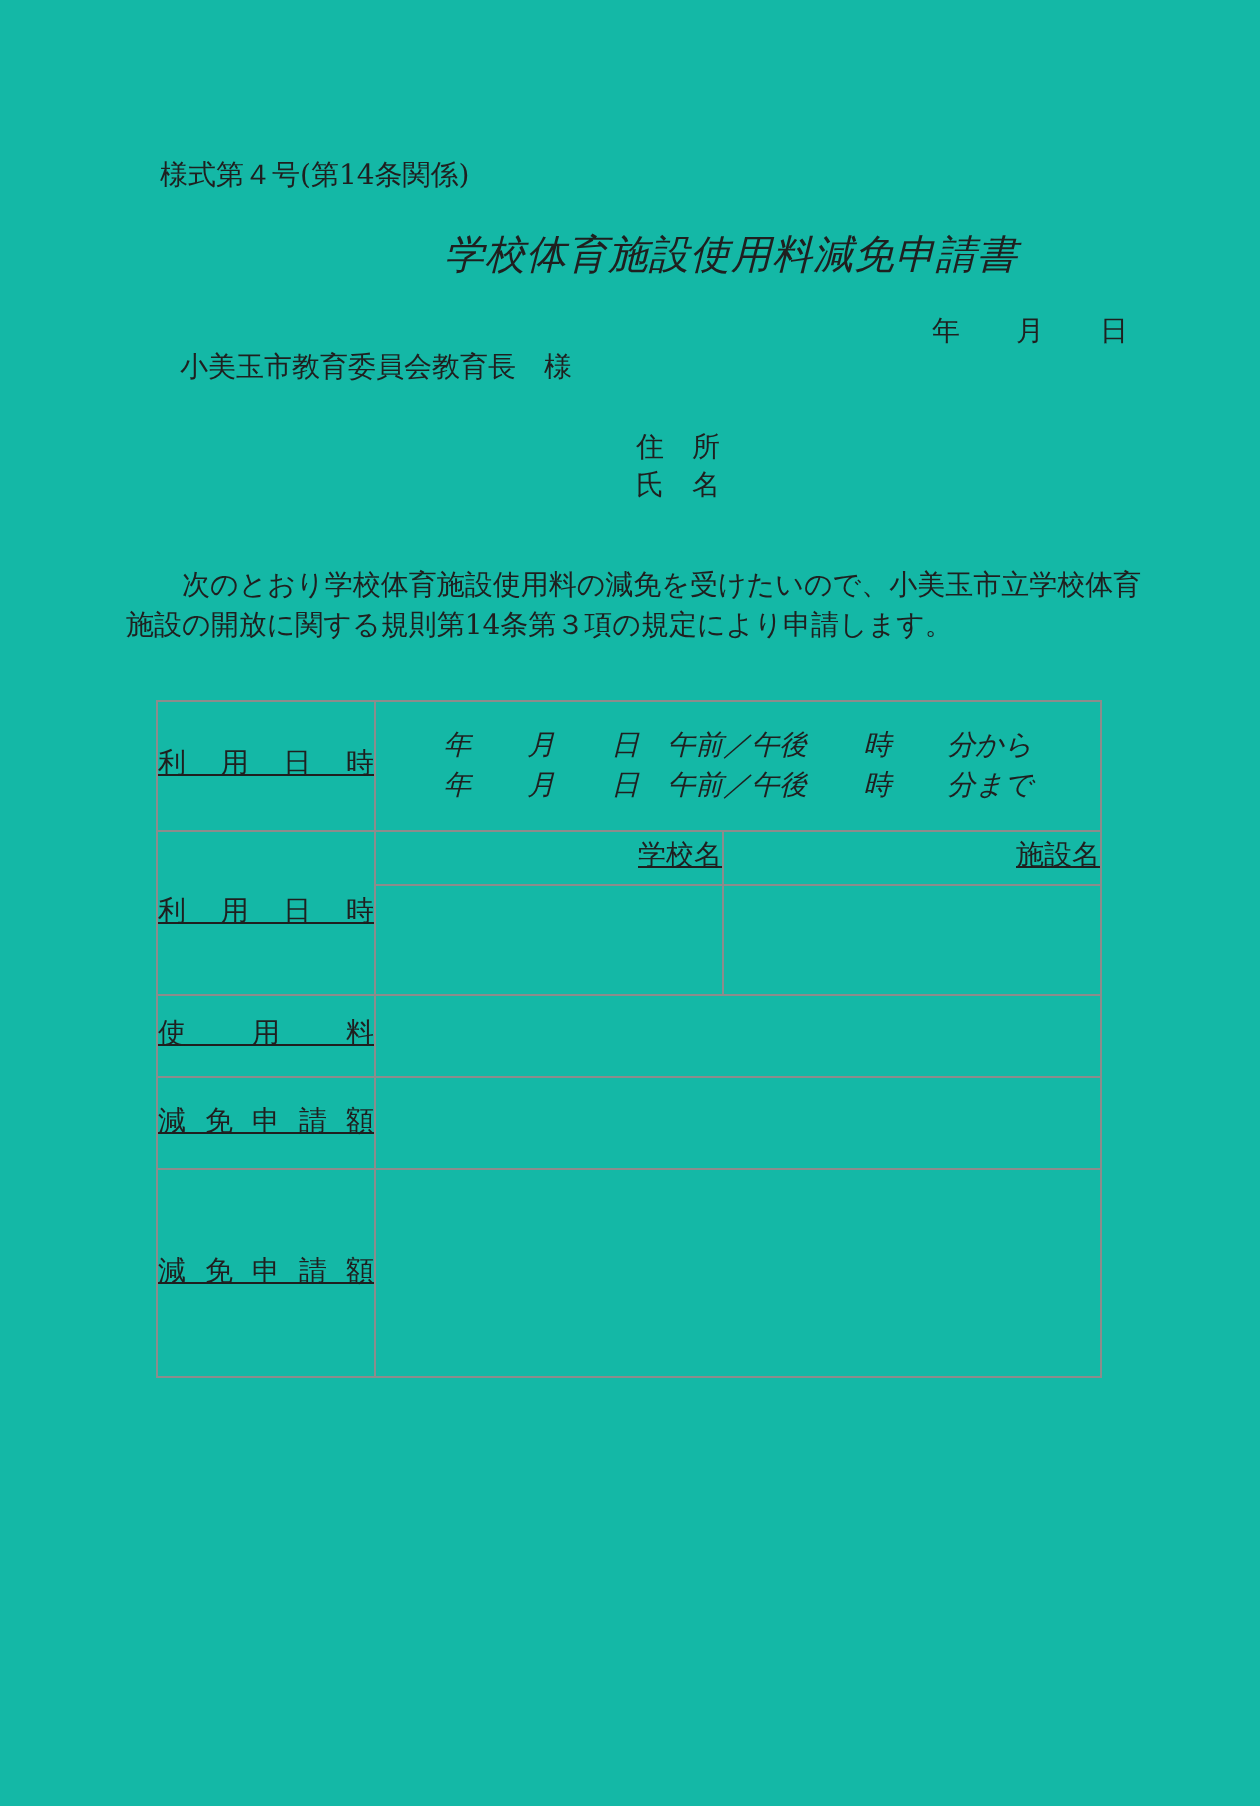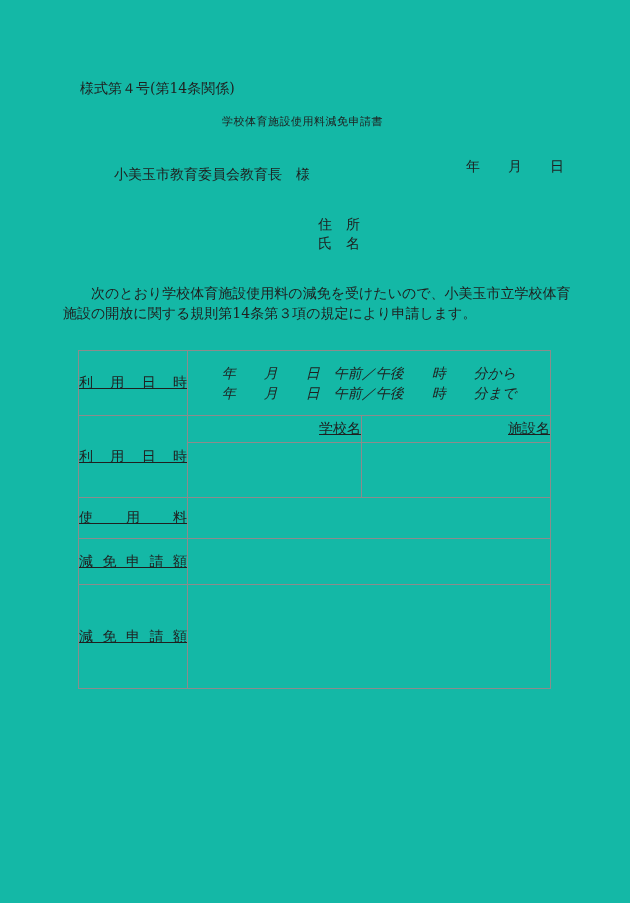--- a/index.html
+++ b/index.html
@@ -14,23 +14,23 @@
     width: 630px;
     height: 903px;
     background: #14b8a6;
     overflow: hidden;
     font-size: 14px;
     line-height: 1.25;
   }
   .abs { position: absolute; white-space: nowrap; }
 
   .form-number   { left: 80px;  top: 80px;  }
-  .doc-title     { left: 222px; top: 115px; font-size: 11px; letter-spacing: 0.5px; }
+  .doc-title     { left: 222px; top: 115px; font-size: 20px; letter-spacing: 0.5px; font-style: italic; }
   .date-line     { left: 466px; top: 158px; }
-  .addressee     { left: 90px;  top: 166px; margin-left: 24px; }
+  .addressee     { left: 90px;  top: 176px; }
   .address-label { left: 318px; top: 216px; }
   .name-label    { left: 318px; top: 235px; }
   .phone-line    { left: 333px; top: 253px; width: 220px;
                    display: flex; justify-content: space-between; }
   .statement     { left: 63px;  top: 283px; width: 510px; line-height: 20px; }
 
   table.form-table {
     position: absolute;
     left: 78px;
     top: 350px;

